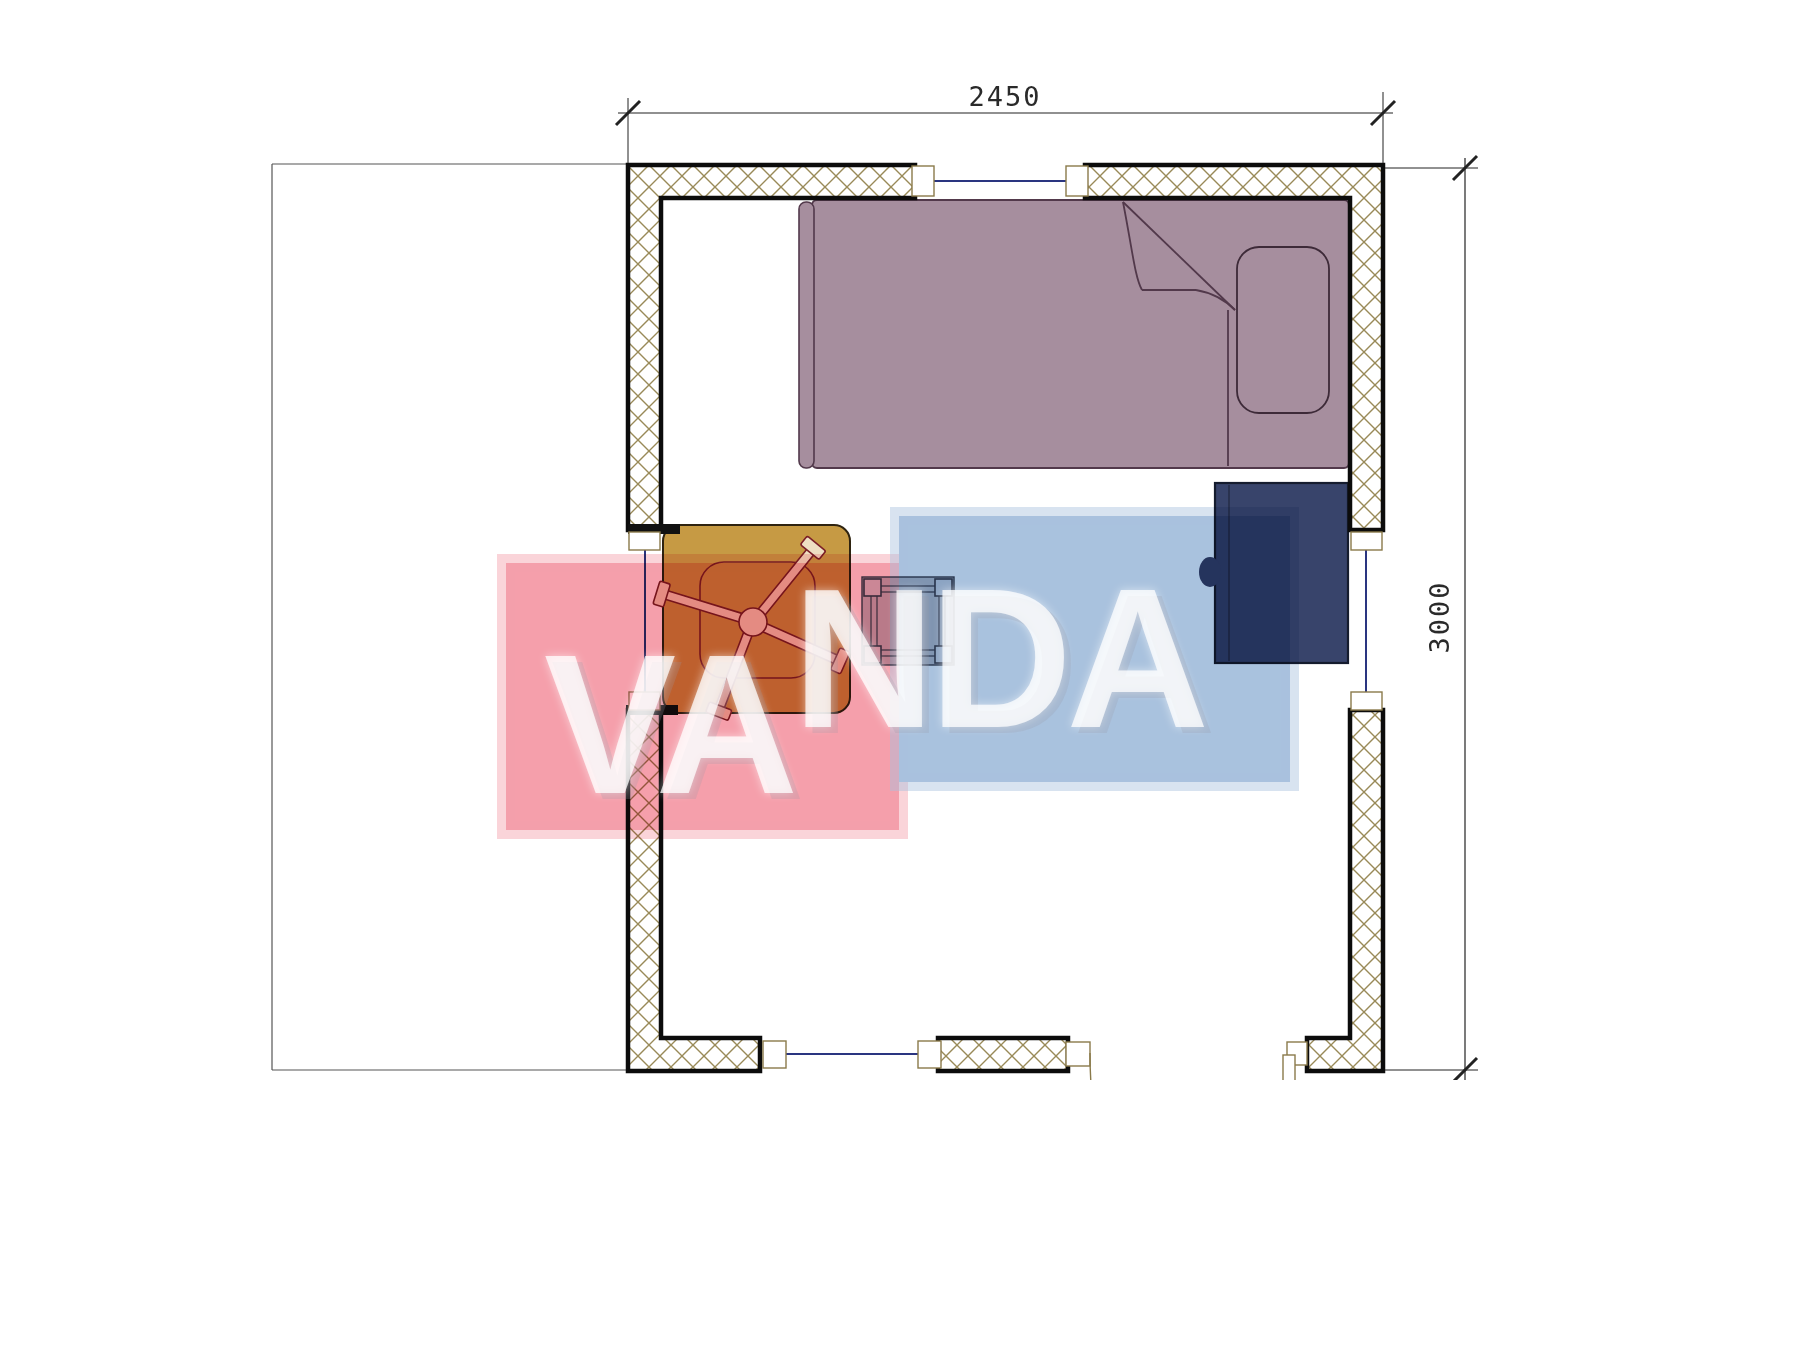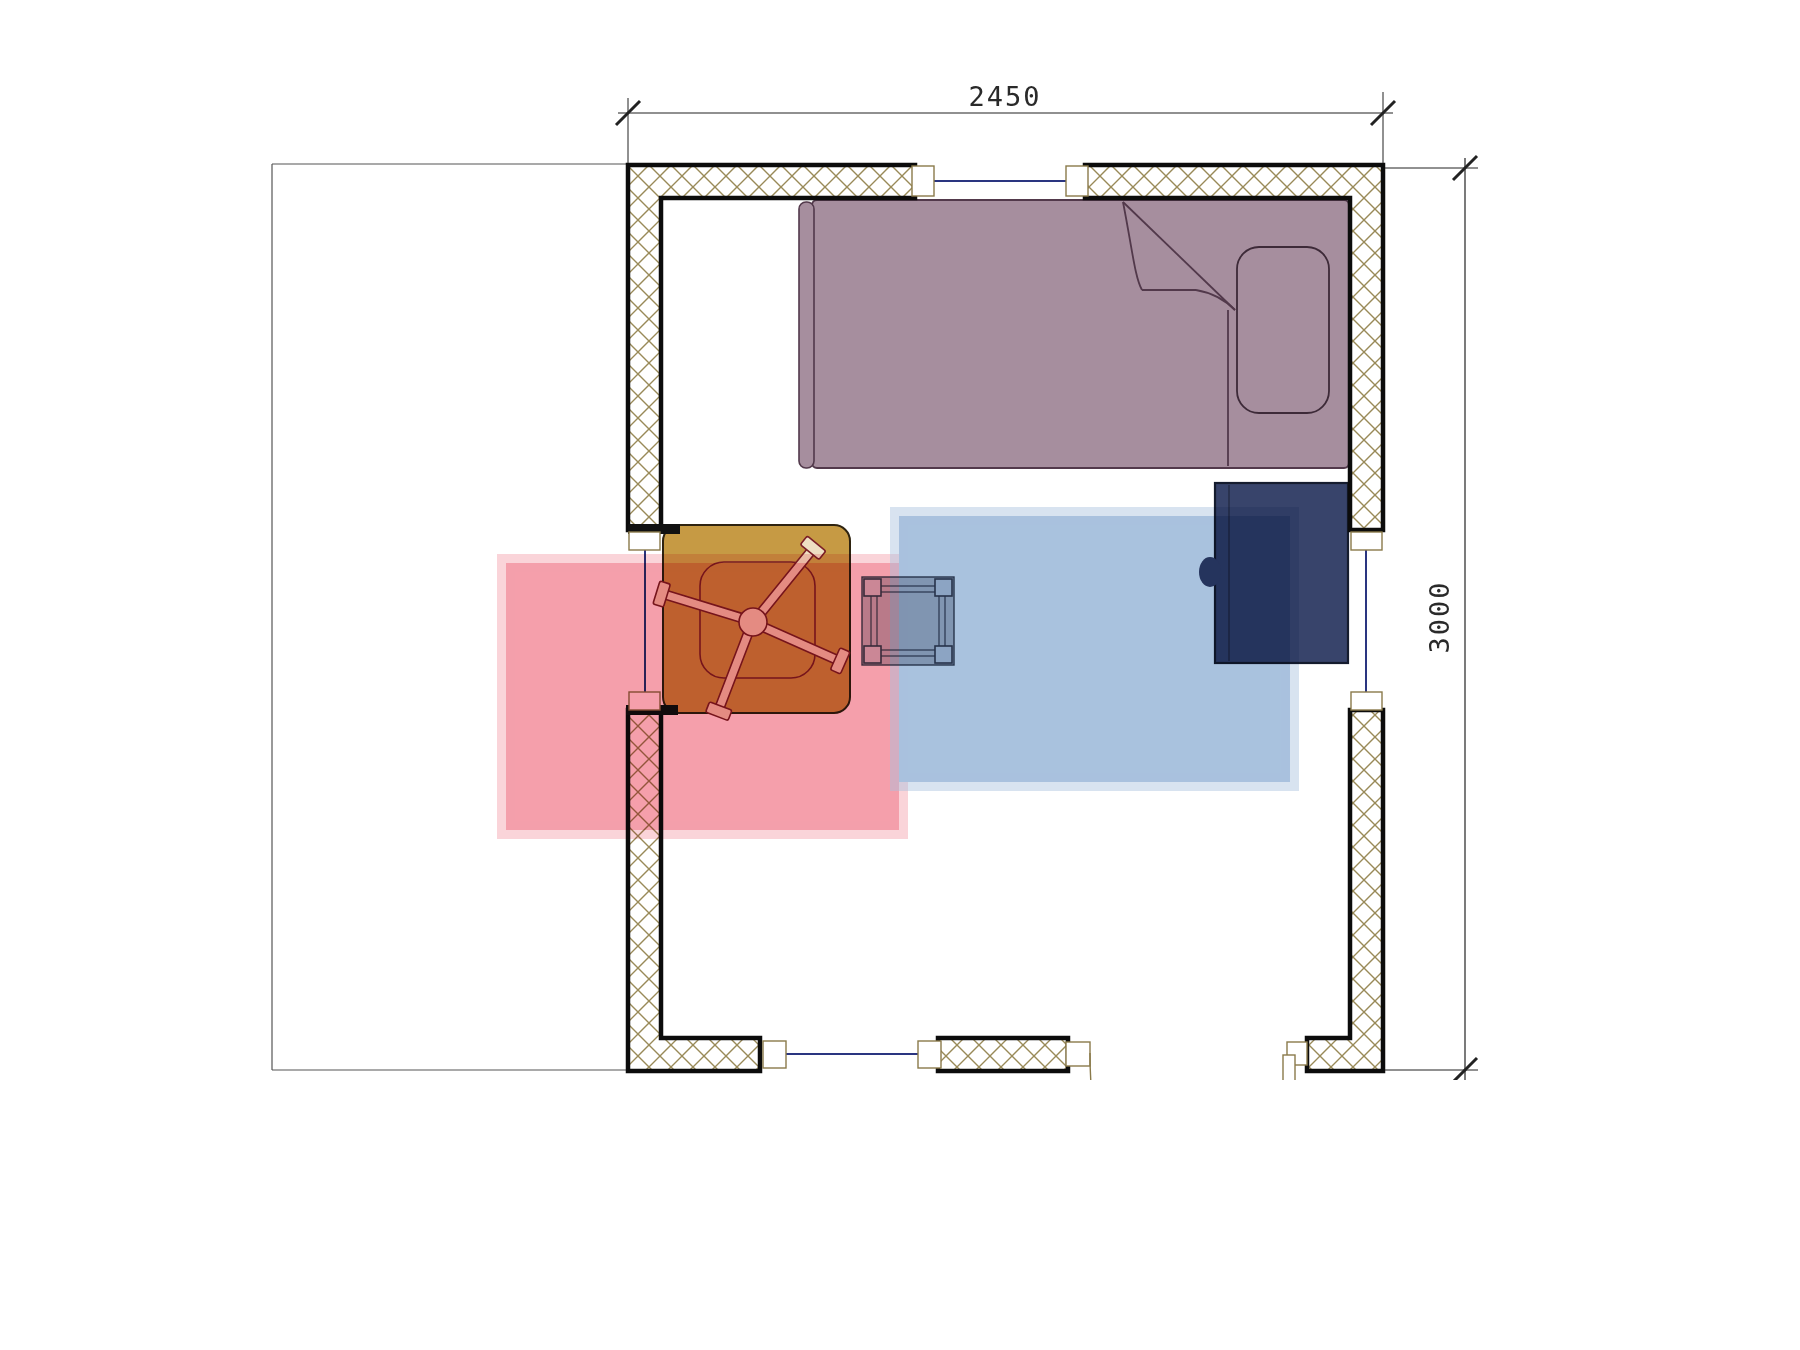--- a/index.html
+++ b/index.html
@@ -161,14 +161,17 @@
       <path d="M1453 1082 L1477 1058" fill="none" stroke-width="3"></path>
     </g>
     <text class="dim-text" x="1449" y="617" text-anchor="middle" transform="rotate(-90 1449 617)">3000</text>
 
     <g style="mix-blend-mode:multiply;">
       <rect x="506" y="563" width="393" height="267" stroke-width="18" stroke-opacity="0.45" stroke="#f59fab" fill="#f59fab"></rect>
       <rect x="899" y="516" width="391" height="266" stroke-width="18" stroke-opacity="0.45" stroke="#a9c2de" fill="#a9c2de"></rect>
     </g>
   </svg>
 
+  <div class="watermark-letters">
+    <span class="wm-low">VA</span><span class="wm-high">NDA</span>
+  </div>
 
 </div>
 
 </body></html>

